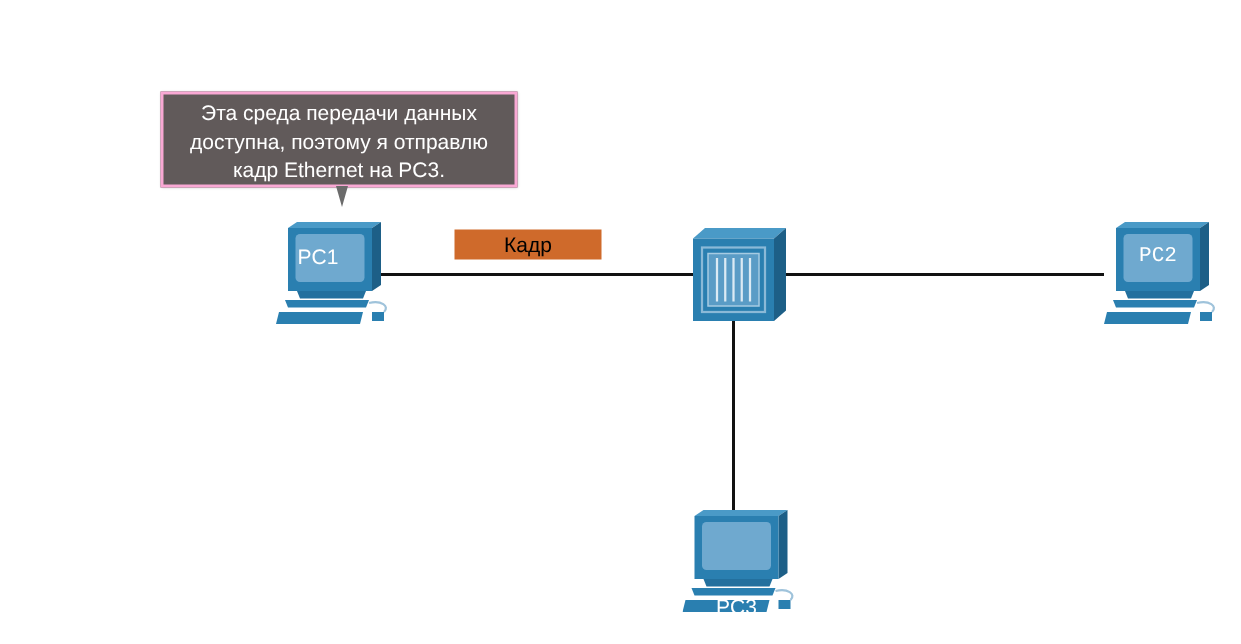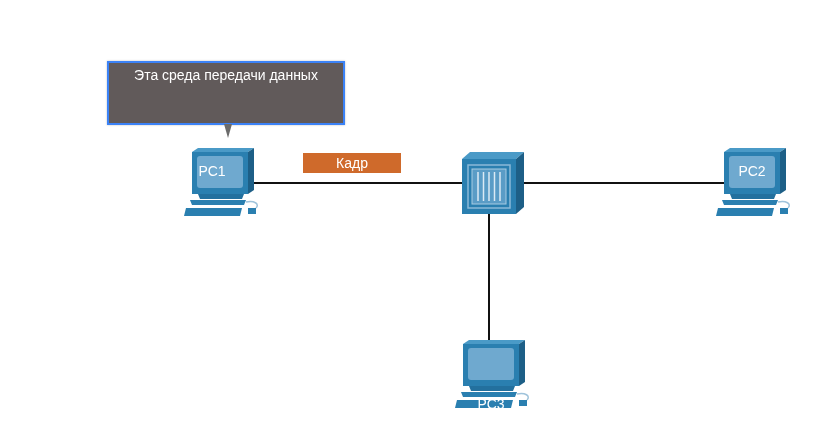--- a/index.html
+++ b/index.html
@@ -1,65 +1,67 @@
 <!DOCTYPE html>
 <html><head>
 <meta charset="utf-8">
 <style>
   html, body { margin: 0; padding: 0; background: #ffffff; }
   body { width: 827px; height: 429px; position: relative; overflow: hidden;
          font-family: "Liberation Sans", sans-serif; }
   .wire { position: absolute; background: #111111; }
   .bubble { position: absolute; left: 107px; top: 61px; width: 238px; height: 64px;
-            background: #615a5a; border: 2px solid #3b82f6;
+            background: #615a5a; border: 2px solid #f9a8d4;
             box-shadow: 0 0 2px rgba(0,0,0,0.25);
             color: #ffffff; font-size: 14px; line-height: 19px; text-align: center;
             padding-top: 3px; box-sizing: border-box; }
   .bubble-tail { position: absolute; left: 224px; top: 124px; width: 0; height: 0;
                  border-left: 4px solid transparent; border-right: 4px solid transparent;
                  border-top: 14px solid #6b6b6b; }
   .frame { position: absolute; left: 303px; top: 153px; width: 98px; height: 20px;
-           background: #cf6a2b; color: #ffffff; font-size: 14px; line-height: 20px;
+           background: #cf6a2b; color: #000000; font-size: 14px; line-height: 20px;
            text-align: center; }
   .pc { position: absolute; width: 80px; height: 72px; }
   .pc svg { position: absolute; left: 0; top: 0; }
   .pc-label { position: absolute; left: 17px; top: 12px; width: 36px; text-align: center;
               color: #ffffff; font-size: 14px; line-height: 16px; }
   .switch { position: absolute; left: 460px; top: 151px; width: 66px; height: 64px; }
 </style>
 </head>
 <body>
 
 <div class="wire" style="left:254px; top:182px; width:208px; height:2px;"></div>
 <div class="wire" style="left:524px; top:182px; width:212px; height:2px;"></div>
 <div class="wire" style="left:488px; top:214px; width:2px; height:130px;"></div>
 
 <div class="bubble">
   <div>Эта среда передачи данных</div>
+  <div>доступна, поэтому я отправлю</div>
+  <div>кадр Ethernet на PC3.</div>
 </div>
 <div class="bubble-tail"></div>
 
 <div class="frame">Кадр</div>
 
 <div class="pc" style="left:184px; top:146px;">
   <svg width="80" height="72" viewBox="0 0 80 72">
     <polygon points="8,6 64,6 70,2 14,2" fill="#4a9ac7"></polygon>
     <polygon points="64,6 70,2 70,44 64,48" fill="#1d5f87"></polygon>
     <rect x="8" y="6" width="56" height="42" fill="#2a7fb0"></rect>
     <rect x="13" y="10" width="46" height="32" rx="3" fill="#6fa9cf"></rect>
     <polygon points="14,48 60,48 58,53 16,53" fill="#23709e"></polygon>
     <polygon points="6,54 62,54 60,59 8,59" fill="#2a7fb0"></polygon>
     <polygon points="2,62 58,62 56,70 0,70" fill="#2a7fb0"></polygon>
     <rect x="64" y="62" width="8" height="6" fill="#2a7fb0"></rect>
     <path d="M62,56 C70,54 76,58 72,62" stroke="#9fc3db" stroke-width="1.5" fill="none"></path>
   </svg>
   <div class="pc-label" style="left:14px; top:17px; width:28px;">PC1</div>
 </div>
 
-<div class="pc" style="left:716px; top:146px;">
+<div class="pc" style="left:736px; top:146px;font-family:Liberation Mono, monospace;">
   <svg width="80" height="72" viewBox="0 0 80 72">
     <polygon points="8,6 64,6 70,2 14,2" fill="#4a9ac7"></polygon>
     <polygon points="64,6 70,2 70,44 64,48" fill="#1d5f87"></polygon>
     <rect x="8" y="6" width="56" height="42" fill="#2a7fb0"></rect>
     <rect x="13" y="10" width="46" height="32" rx="3" fill="#6fa9cf"></rect>
     <polygon points="14,48 60,48 58,53 16,53" fill="#23709e"></polygon>
     <polygon points="6,54 62,54 60,59 8,59" fill="#2a7fb0"></polygon>
     <polygon points="2,62 58,62 56,70 0,70" fill="#2a7fb0"></polygon>
     <rect x="64" y="62" width="8" height="6" fill="#2a7fb0"></rect>
     <path d="M62,56 C70,54 76,58 72,62" stroke="#9fc3db" stroke-width="1.5" fill="none"></path>

